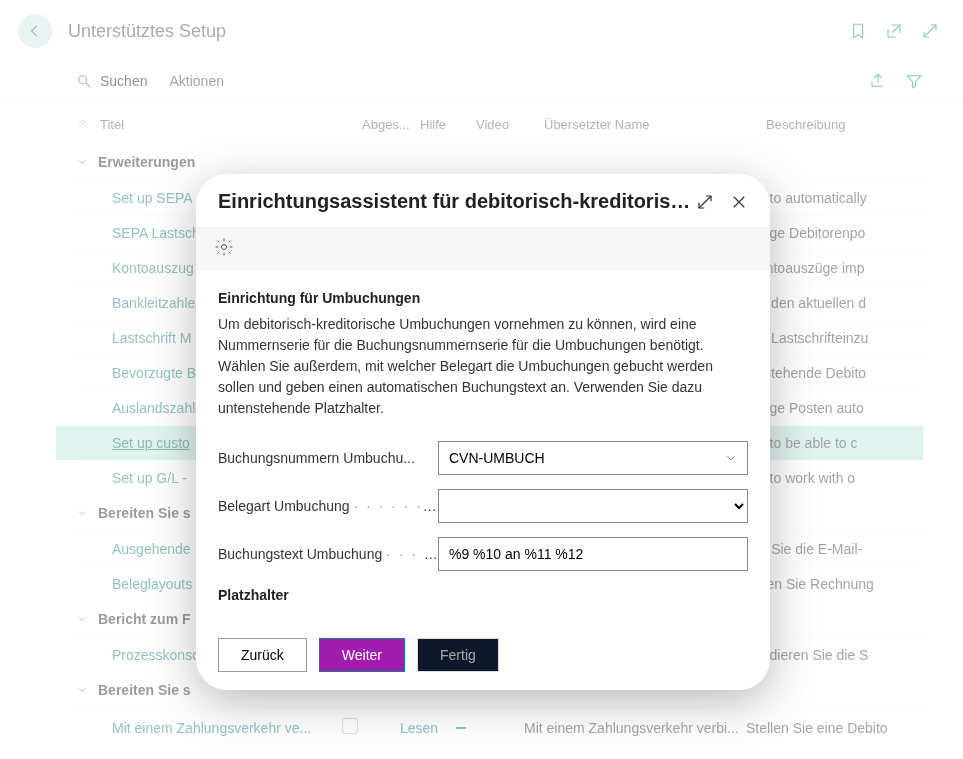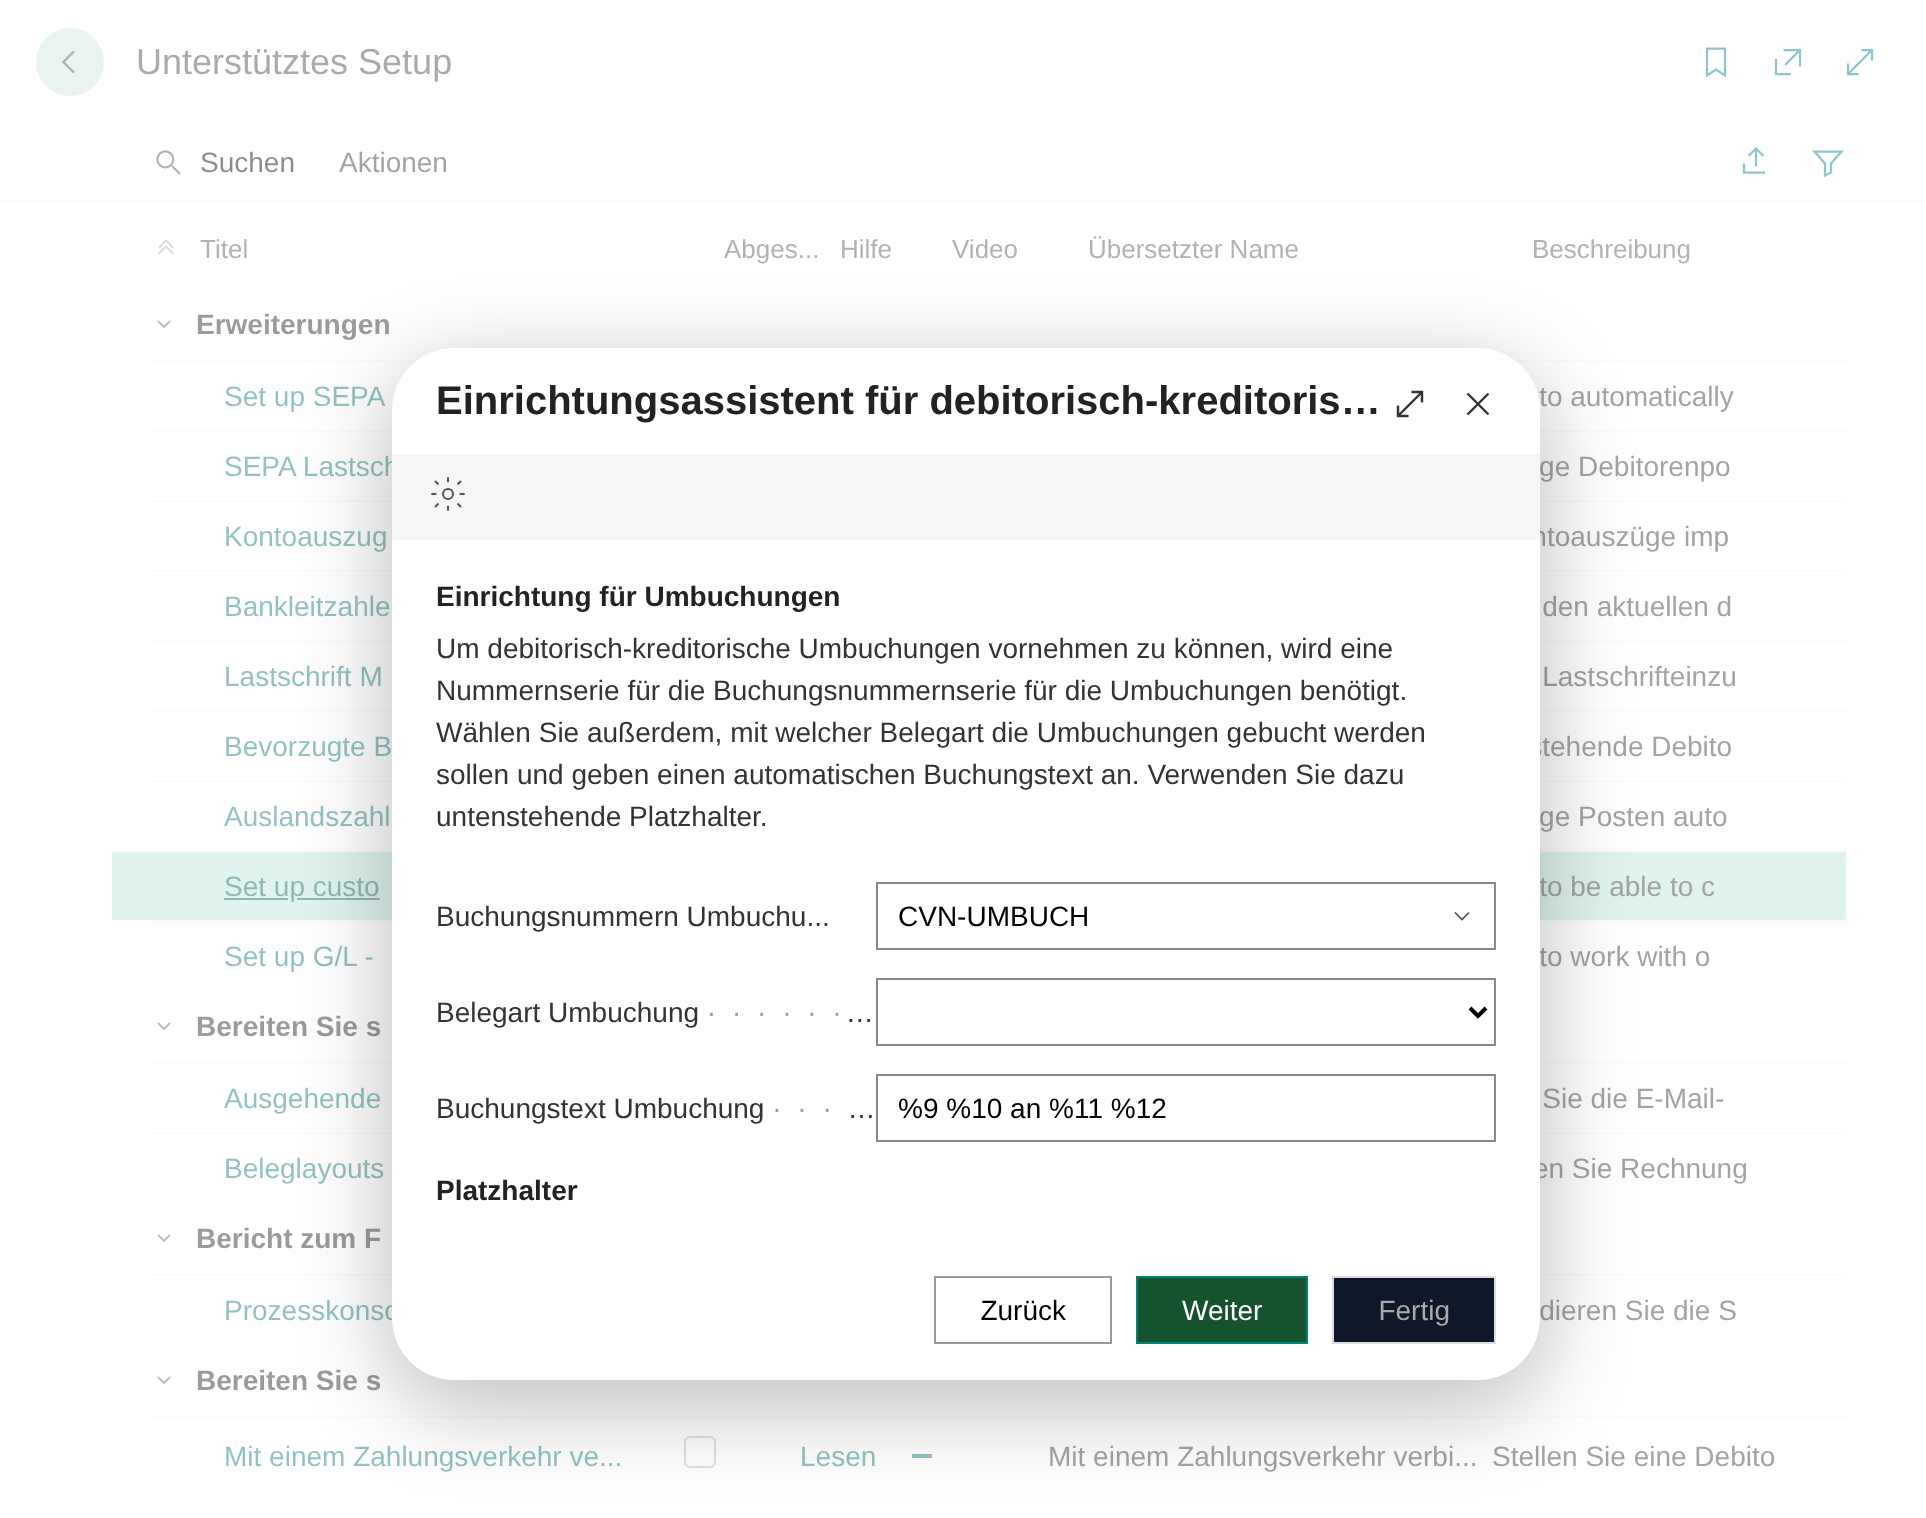--- a/index.html
+++ b/index.html
@@ -69,23 +69,23 @@
   .form-row input, .form-row select { width:100%; height:32px; padding:16px 10px; font-size:14px; border:1px solid #888; background:#fff; }
   .select-wrap { position:relative; }
   .select-wrap svg { position:absolute; right:10px; top:50%; transform:translateY(-50%); width:14px; height:14px; fill:none; stroke:#555; stroke-width:1.5; pointer-events:none;}
 
   .sub-section-title { font-weight:600; font-size:14px; color:#222; margin-top:16px; margin-bottom:10px; }
   .placeholders { display:flex; }
   .ph-col { flex:1; }
   .ph-col.right { border-left:1px solid #ccc; padding-left:14px;}
   .ph-item { font-size:14px; color:#333; padding:10px 0; }
 
-  .modal-footer { display:flex; justify-content:flex-end; gap:12px; padding:14px 22px 18px 22px; }
+  .modal-footer { display:flex; justify-content:flex-start; gap:12px; padding:14px 22px 18px 22px; }
   .btn { height:34px; padding:0 22px; font-size:14px; border:1px solid #999; background:#fff; cursor:pointer; }
-  .btn.primary { background:#14532d; color:#fff; border-color:#008575; }
+  .btn.primary { background:#a21caf; color:#fff; border-color:#008575; }
   .btn.disabled { background:#0f172a; color:#aaa; border-color:#ddd; }
 </style>
 </head>
 <body>
 
 <div class="app-header">
   <div class="back-circle">
     <svg viewBox="0 0 24 24">
         <path d="M15 4 L7 12 L15 20"></path>
       </svg>

